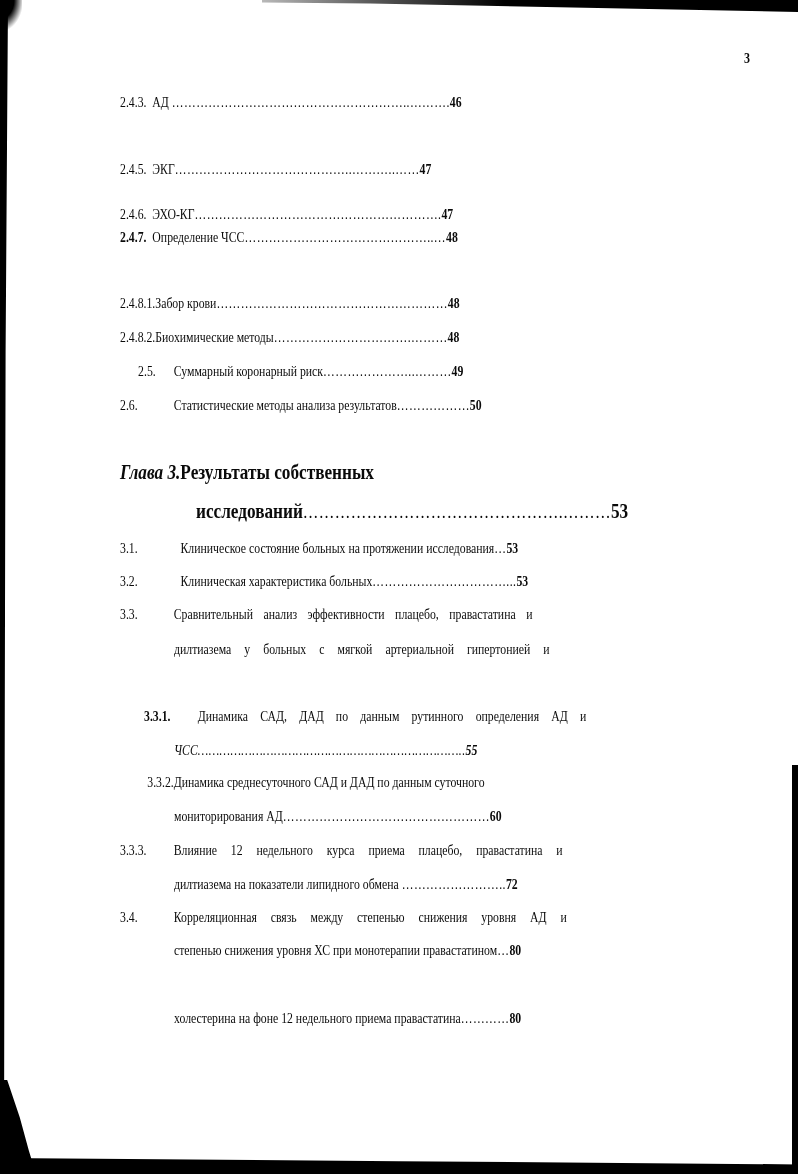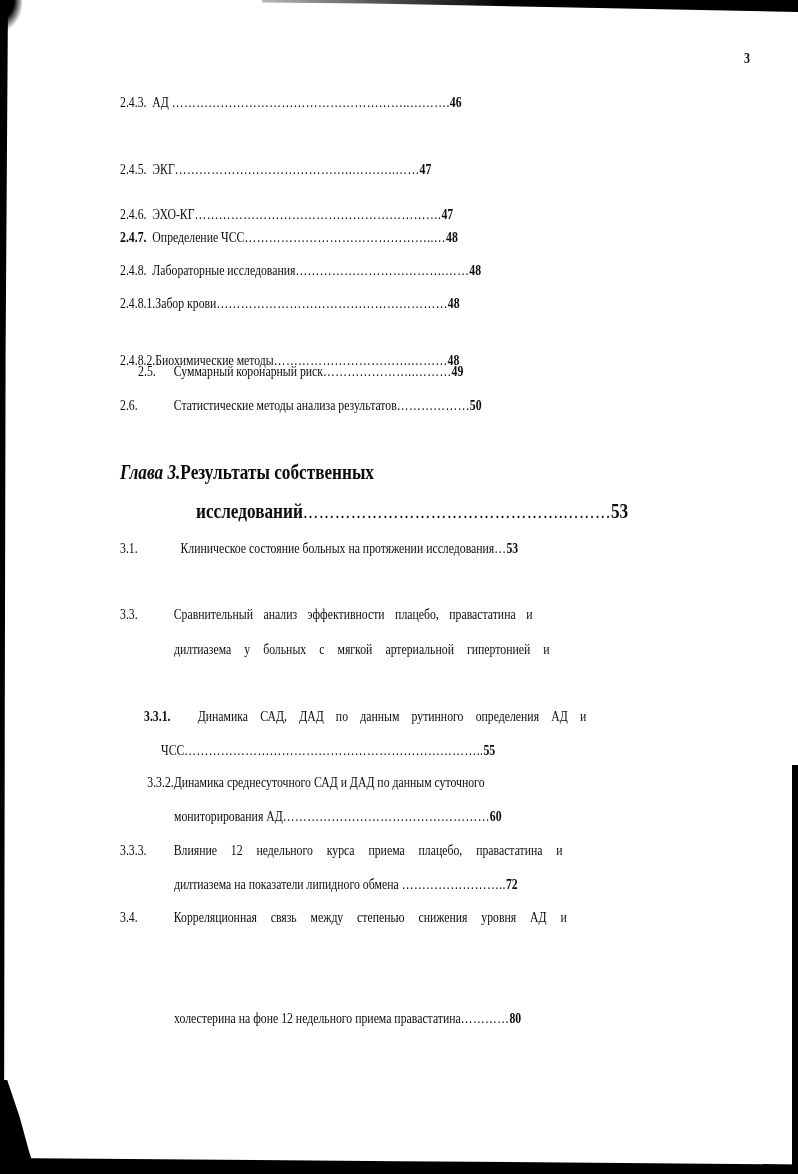--- a/index.html
+++ b/index.html
@@ -136,32 +136,26 @@
       <span class="num">2.4.6.</span>&nbsp;
       <span>ЭХО-КГ</span><span class="dots">…………………………………………………….</span><span class="pg">47</span>
     </span>
   </div>
   <div class="row" style="top:227px;">
     <span class="inner" style="transform:scaleX(0.84);">
       <span class="num bold">2.4.7.</span>&nbsp;
       <span>Определение ЧСС</span><span class="dots">………………………………………..…</span><span class="pg">48</span>
     </span>
   </div>
-  <div class="row" style="top:260px;">
-    <span class="inner" style="transform:scaleX(0.84);">
-      <span class="num">2.4.8.</span>&nbsp;
-      <span>Лабораторные исследования</span><span class="dots">……………………………….……</span><span class="pg">48</span>
-    </span>
-  </div>
   <div class="row" style="top:293px;text-align:center;">
     <span class="inner" style="transform:scaleX(0.84);">
       <span class="num">2.4.8.1.</span><span>Забор крови</span><span class="dots">…………………………………………………</span><span class="pg">48</span>
     </span>
   </div>
-  <div class="row" style="top:327px;margin-top:23px;">
+  <div class="row" style="top:327px;">
     <span class="inner" style="transform:scaleX(0.84);">
       <span class="num">2.4.8.2.</span><span>Биохимические методы</span><span class="dots">…………………………….………</span><span class="pg">48</span>
     </span>
   </div>
   <div class="row" style="top:361px;text-align:center;">
     <span class="inner" style="transform:scaleX(0.84);">
       <span class="num" style="display:inline-block;width:64px;">2.5.</span><span>Суммарный коронарный риск</span><span class="dots">…………………..………</span><span class="pg">49</span>
     </span>
   </div>
   <div class="row" style="top:395px;">
@@ -179,38 +173,43 @@
     <span class="inner narrow" style="transform:scaleX(0.82);">
       <span>исследований</span><span style="font-weight:normal;font-size:19px;" class="dots">………………………………………….………</span><span class="pg">53</span>
     </span>
   </div>
 
   <div class="row" style="top:538px;">
     <span class="inner" style="transform:scaleX(0.84);">
       <span class="num" style="display:inline-block;width:72px;">3.1.</span><span>Клиническое состояние больных на протяжении исследования</span><span class="dots">…</span><span class="pg">53</span>
     </span>
   </div>
+  <div class="row" style="top:571px;">
+    <span class="inner" style="transform:scaleX(0.84);">
+      <span class="num" style="display:inline-block;width:72px;">3.2.</span><span>Клиническая характеристика больных</span><span class="dots">……………………………...</span><span class="pg">53</span>
+    </span>
+  </div>
 
   <div class="row" style="top:604px;">
     <span class="inner" style="transform:scaleX(0.84);">
       <span class="num" style="display:inline-block;width:64px;">3.3.</span><span style="word-spacing:9px;">Сравнительный анализ эффективности плацебо, правастатина и</span>
     </span>
   </div>
   <div class="row" style="left:174px;top:639px;">
     <span class="inner" style="transform:scaleX(0.84);">
       <span style="word-spacing:12px;">дилтиазема у больных с мягкой артериальной гипертонией и</span>
     </span>
   </div>
 
   <div class="row" style="top:706px;margin-left:24px;">
     <span class="inner" style="transform:scaleX(0.84);">
       <span class="num bold" style="display:inline-block;width:64px;">3.3.1.</span><span style="word-spacing:11px;">Динамика САД, ДАД по данным рутинного определения АД и</span>
     </span>
   </div>
-  <div class="row" style="left:161px;top:740px;">
+  <div class="row" style="left:174px;top:740px;font-style:italic;">
     <span class="inner" style="transform:scaleX(0.84);">
       <span>ЧСС</span><span class="dots">………………………………………………………………..</span><span class="pg">55</span>
     </span>
   </div>
 
   <div class="row" style="top:772px;text-align:right;">
     <span class="inner" style="transform:scaleX(0.84);">
       <span class="num" style="display:inline-block;width:64px;">3.3.2.</span><span>Динамика среднесуточного САД и ДАД по данным суточного</span>
     </span>
   </div>
@@ -229,20 +228,25 @@
     <span class="inner" style="transform:scaleX(0.84);">
       <span>дилтиазема на показатели липидного обмена </span><span class="dots">……………………..</span><span class="pg">72</span>
     </span>
   </div>
 
   <div class="row" style="top:907px;">
     <span class="inner" style="transform:scaleX(0.84);">
       <span class="num" style="display:inline-block;width:64px;">3.4.</span><span style="word-spacing:13px;">Корреляционная связь между степенью снижения уровня АД и</span>
     </span>
   </div>
+  <div class="row" style="left:174px;top:940px;">
+    <span class="inner" style="transform:scaleX(0.84);">
+      <span>степенью снижения уровня ХС при монотерапии правастатином</span><span class="dots">…</span><span class="pg">80</span>
+    </span>
+  </div>
 
   <div class="row" style="left:174px;top:1008px;">
     <span class="inner" style="transform:scaleX(0.84);">
       <span>холестерина на фоне 12 недельного приема правастатина</span><span class="dots">…………</span><span class="pg">80</span>
     </span>
   </div>
 
 </div>
 
 </body></html>

